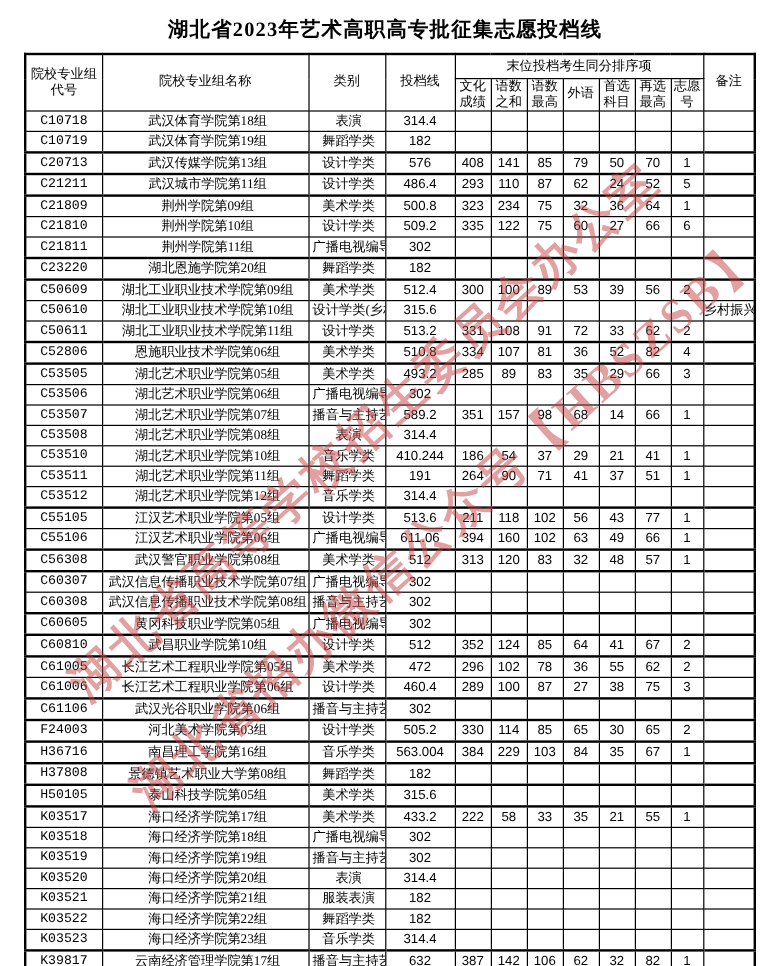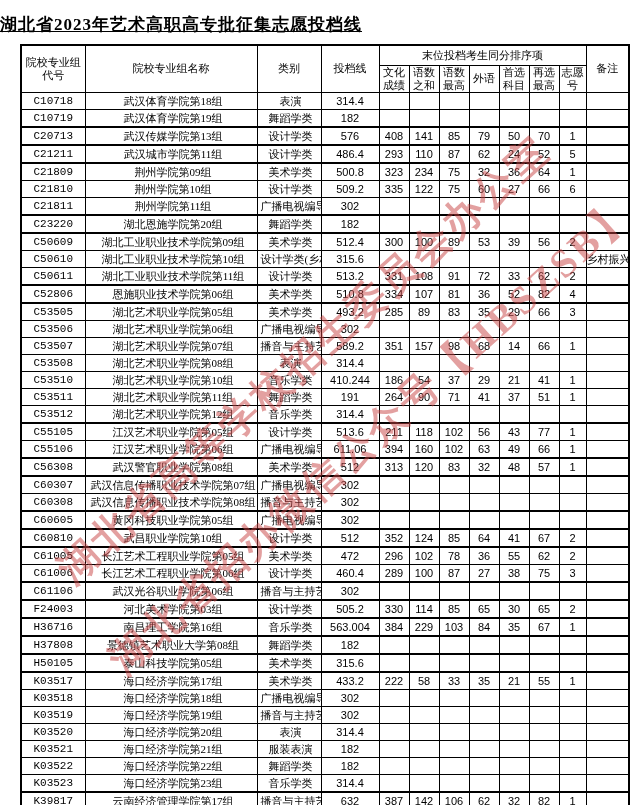--- a/index.html
+++ b/index.html
@@ -1,22 +1,22 @@
 <!DOCTYPE html>
 <html><head>
 <meta charset="utf-8">
 <style>
   html,body{margin:0;padding:0;}
   body{
     width:642px;height:805px;background:#ffffff;position:relative;overflow:hidden;
     font-family:"Liberation Serif", serif;color:#000;
   }
   .page-title{
-    padding-top:13px;font-size:17px;font-weight:bold;
-    letter-spacing:1px;font-family:"Liberation Serif", serif;text-decoration:underline;
+    text-align:center;padding-top:13px;font-size:17px;font-weight:bold;
+    letter-spacing:1px;font-family:"Liberation Serif", serif;
   }
   table.score-table{
     border-collapse:collapse;table-layout:fixed;width:608px;
     margin:8px 0 0 20px;border:2px solid #000;position:relative;z-index:1;
   }
   .score-table th,.score-table td{
     border:1px solid #000;padding:0;overflow:hidden;white-space:nowrap;
     text-align:center;vertical-align:middle;
   }
   .score-table thead th{

